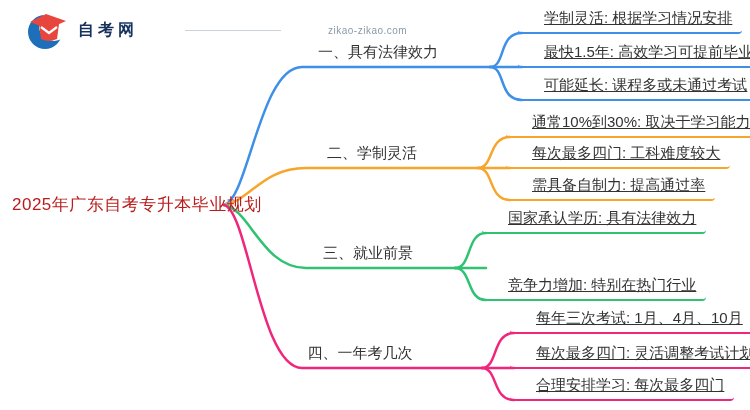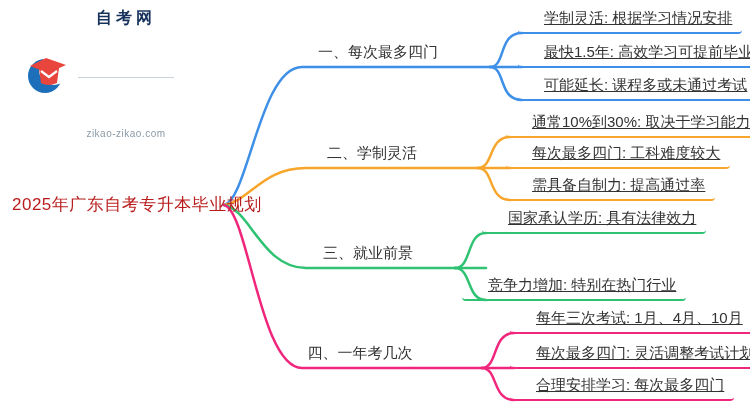--- a/index.html
+++ b/index.html
@@ -12,21 +12,21 @@
   .blabel{position:absolute;transform:translateX(-50%);font-size:15px;line-height:20px;
           color:#333;white-space:nowrap;}
   .leaf{position:absolute;font-size:15px;line-height:20px;color:#333;white-space:nowrap;
         padding:0 10px 4px 26px;border-bottom:2.5px solid;border-radius:0 0 4px 4px;text-decoration:underline;}
   .c-b1{stroke:#3e8fe8;} .u-b1{border-color:#3e8fe8;}
   .c-b2{stroke:#f7a52b;} .u-b2{border-color:#f7a52b;}
   .c-b3{stroke:#2ec272;} .u-b3{border-color:#2ec272;}
   .c-b4{stroke:#f0267c;} .u-b4{border-color:#f0267c;}
   
   .logo{position:absolute;left:26px;top:8px;display:flex;align-items:center;gap:8px;cursor:pointer;}
-  .logo-text{display:flex;flex-direction:column;align-items:center;gap:47px;}
+  .logo-text{display:flex;flex-direction:row;align-items:center;gap:47px;}
   .logo-title{font-size:16px;font-weight:bold;color:#16325c;letter-spacing:4px;line-height:20px;}
   .logo-divider{width:96px;height:1px;background:#c9d2d9;margin:2px 0 2px 0;}
   .logo-domain{font-size:10px;color:#8b9aa6;letter-spacing:0.5px;line-height:13px;}
 </style>
 </head>
 <body>
 
 <div class="stage">
 
   <svg class="wires" viewBox="0 0 750 410">
@@ -62,33 +62,33 @@
     </svg>
     <div class="logo-text">
       <div class="logo-title">自考网</div>
       <div class="logo-divider"></div>
       <div class="logo-domain">zikao-zikao.com</div>
     </div>
   </div>
 
   <div class="root">2025年广东自考专升本毕业规划</div>
 
-  <div class="blabel" style="left:378px;top:42px">一、每次最多四门</div>
+  <div class="blabel" style="left:378px;top:42px">一、具有法律效力</div>
   <div class="blabel" style="left:372px;top:143px">二、学制灵活</div>
   <div class="blabel" style="left:368px;top:243px">三、就业前景</div>
   <div class="blabel" style="left:360px;top:343px">四、一年考几次</div>
 
   <div class="leaf u-b1" style="left:518px;top:8px">学制灵活: 根据学习情况安排</div>
   <div class="leaf u-b1" style="left:518px;top:42px">最快1.5年: 高效学习可提前毕业</div>
   <div class="leaf u-b1" style="left:518px;top:75px">可能延长: 课程多或未通过考试</div>
 
   <div class="leaf u-b2" style="left:506px;top:112px">通常10%到30%: 取决于学习能力</div>
   <div class="leaf u-b2" style="left:506px;top:143px">每次最多四门: 工科难度较大</div>
   <div class="leaf u-b2" style="left:506px;top:175px">需具备自制力: 提高通过率</div>
 
   <div class="leaf u-b3" style="left:482px;top:208px">国家承认学历: 具有法律效力</div>
-  <div class="leaf u-b3" style="left:462px;top:275px">竞争力增加: 特别在热门行业</div>
+  <div class="leaf u-b3" style="left:482px;top:275px">竞争力增加: 特别在热门行业</div>
 
   <div class="leaf u-b4" style="left:510px;top:308px">每年三次考试: 1月、4月、10月</div>
   <div class="leaf u-b4" style="left:510px;top:343px">每次最多四门: 灵活调整考试计划</div>
   <div class="leaf u-b4" style="left:510px;top:375px">合理安排学习: 每次最多四门</div>
 
 </div>
 
 </body></html>

